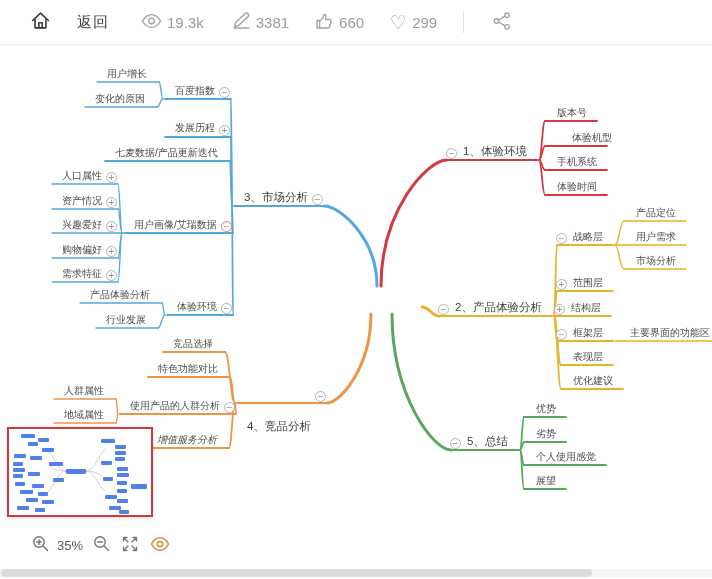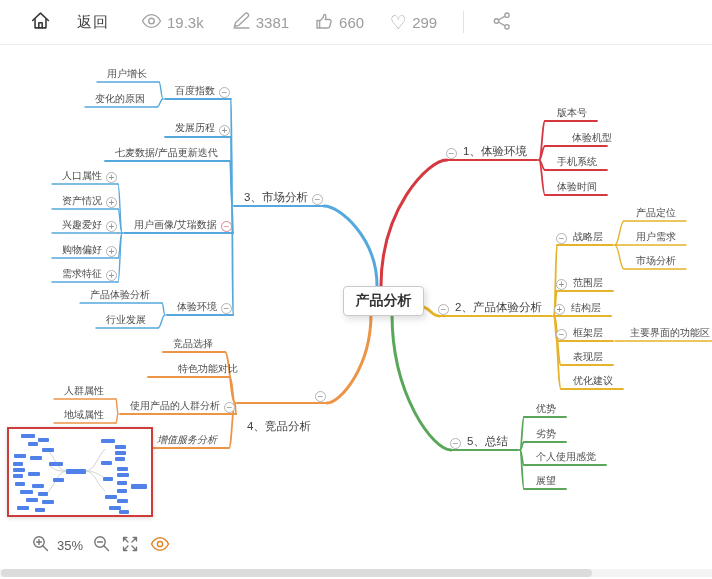--- a/index.html
+++ b/index.html
@@ -243,34 +243,33 @@
         <div class="exp" style="left: 106px; top: 246px;">+</div>
         <div class="nlabel sub" style="left: 62px; top: 268px;">需求特征</div>
         <div class="exp" style="left: 106px; top: 270px;">+</div>
         <div class="nlabel sub" style="left: 177px; top: 301px;">体验环境</div>
         <div class="exp" style="left: 221px; top: 303px;">−</div>
         <div class="nlabel sub" style="left: 90px; top: 289px;">产品体验分析</div>
         <div class="nlabel sub" style="left: 106px; top: 314px;">行业发展</div>
         <div class="nlabel main" style="left: 247px; top: 387px; margin-top: 32px;">4、竞品分析</div>
         <div class="exp" style="left: 315px; top: 391px;">−</div>
         <div class="nlabel sub" style="left: 173px; top: 338px;">竞品选择</div>
-        <div class="nlabel sub" style="left: 158px; top: 363px; margin-left: 20px;">特色功能对比</div>
+        <div class="nlabel sub" style="left: 158px; top: 363px;">特色功能对比</div>
         <div class="nlabel sub" style="left: 130px; top: 400px;">使用产品的人群分析</div>
         <div class="exp" style="left: 224px; top: 402px;">−</div>
         <div class="nlabel sub" style="left: 64px; top: 385px;">人群属性</div>
         <div class="nlabel sub" style="left: 64px; top: 409px;">地域属性</div>
         <div class="nlabel sub" style="left: 157px; top: 434px; font-style: italic;">增值服务分析</div>
         <div class="nlabel main" style="left: 467px; top: 434px;">5、总结</div>
         <div class="exp" style="left: 450px; top: 438px;">−</div>
         <div class="nlabel sub" style="left: 536px; top: 403px;">优势</div>
         <div class="nlabel sub" style="left: 536px; top: 428px;">劣势</div>
         <div class="nlabel sub" style="left: 536px; top: 451px;">个人使用感觉</div>
         <div class="nlabel sub" style="left: 536px; top: 475px;">展望</div>
       </div>
-    <div class="rootnode">产品分析</div>
   </div>
 
   <div class="minimap">
     <svg width="142" height="86" viewBox="0 0 142 86">
       <g stroke="#d3d3d3" stroke-width="1" fill="none">
         <path d="M76,42 C86,42 88,28 96,20"></path>
           <path d="M76,42 C86,42 88,56 96,62"></path>
         <path d="M58,42 C48,42 46,28 38,20"></path>
           <path d="M58,42 C48,42 46,58 36,66"></path>
         <path d="M58,42 C50,42 46,42 40,36"></path>

